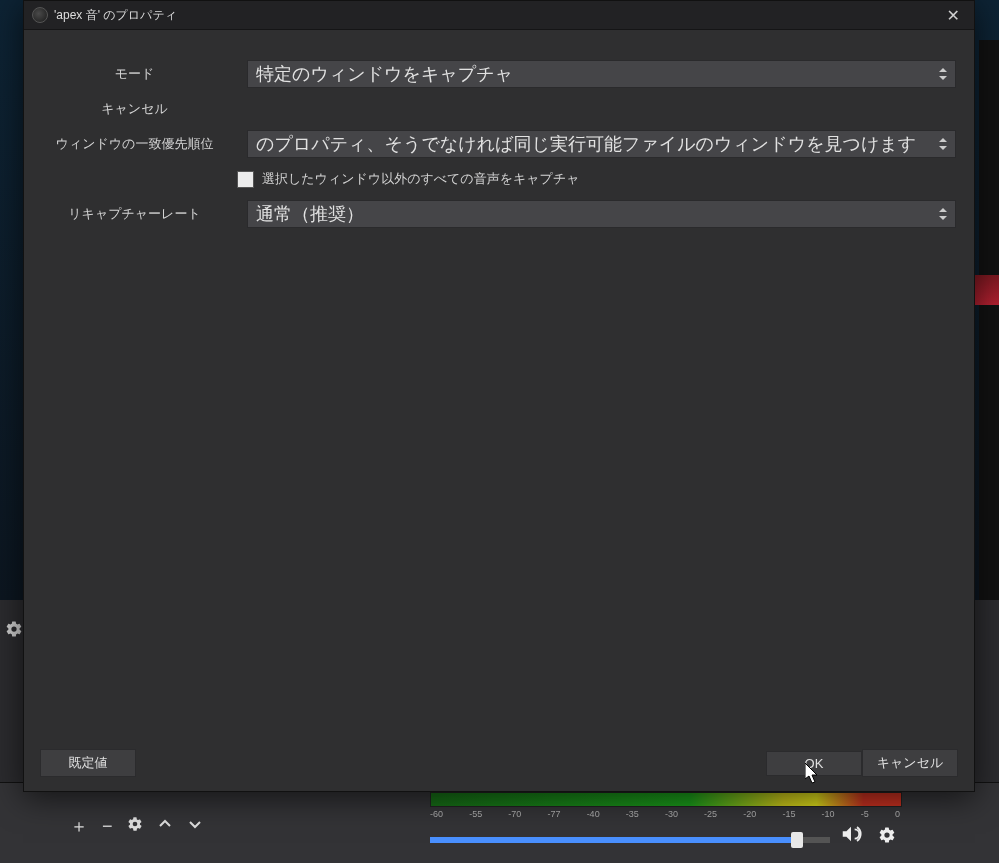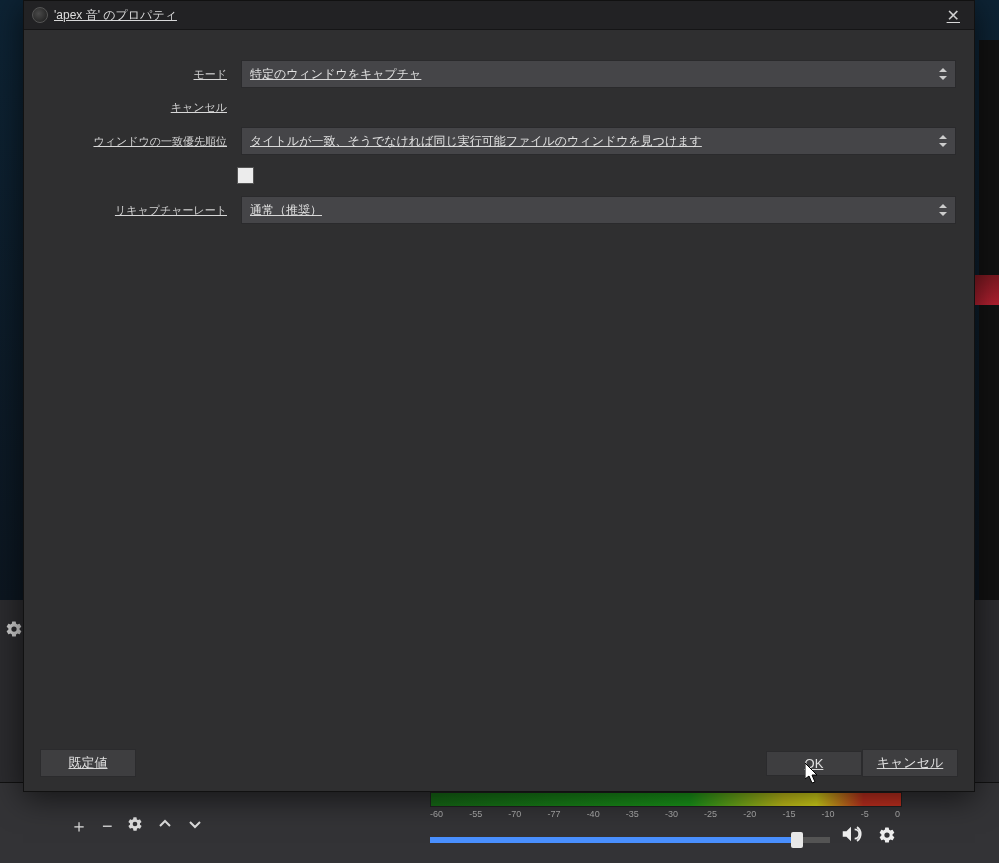--- a/index.html
+++ b/index.html
@@ -125,21 +125,20 @@
     position: absolute;
     left: 23px;
     top: 0;
     width: 950px;
     height: 790px;
     background: #2f2f30;
     border: 1px solid #111;
     box-shadow: 0 6px 30px rgba(0,0,0,.6);
     display: flex;
     flex-direction: column;
-    text-decoration: underline;
   }
   .titlebar {
     height: 28px;
     background: #222224;
     border-bottom: 1px solid #151516;
     display: flex;
     align-items: center;
     padding: 0 8px;
     color: #ddd;
     font-size: 12px;
@@ -162,38 +161,38 @@
   .form {
     padding: 30px 18px 10px 18px;
   }
   .row {
     display: flex;
     align-items: center;
     margin-bottom: 12px;
   }
   .row-label {
     width: 185px;
-    text-align: right;
-    padding-right: 14px;
+    text-align: center;
+    padding-right: 20px;
     color: #d4d4d4;
-    font-size: 11px;
+    font-size: 13px;
   }
   .row-field {
     flex: 1;
   }
   .select {
     position: relative;
     background: #454548;
     border: 1px solid #2a2a2c;
     height: 26px;
     display: flex;
     align-items: center;
     padding: 0 8px;
     color: #e2e2e2;
-    font-size: 12px;
+    font-size: 18px;
     cursor: pointer;
   }
   .select .spin {
     position: absolute;
     right: 4px;
     top: 0; bottom: 0;
     width: 16px;
     display: flex;
     flex-direction: column;
     justify-content: center;
@@ -338,33 +337,34 @@
     </div>
 
     <div class="row">
       <div class="row-label">キャンセル</div>
     </div>
 
     <div class="row">
       <div class="row-label">ウィンドウの一致優先順位</div>
       <div class="row-field">
         <div class="select">
-          <span>タイトルが一致、そうでなければ同じ実行可能ファイルのウィンドウを見つけます</span>
+          <span>のプロパティ、そうでなければ同じ実行可能ファイルのウィンドウを見つけます</span>
           <span class="spin">
               <svg width="10" height="14" viewBox="0 0 10 14">
                 <polygon points="5,1 9,5 1,5" fill="#ccc"></polygon>
                 <polygon points="5,13 1,9 9,9" fill="#ccc"></polygon>
               </svg>
             </span>
         </div>
       </div>
     </div>
 
     <div class="check-row">
       <div class="checkbox"></div>
+      <span class="check-label">選択したウィンドウ以外のすべての音声をキャプチャ</span>
     </div>
 
     <div class="row">
       <div class="row-label">リキャプチャーレート</div>
       <div class="row-field">
         <div class="select">
           <span>通常（推奨）</span>
           <span class="spin">
               <svg width="10" height="14" viewBox="0 0 10 14">
                 <polygon points="5,1 9,5 1,5" fill="#ccc"></polygon>

